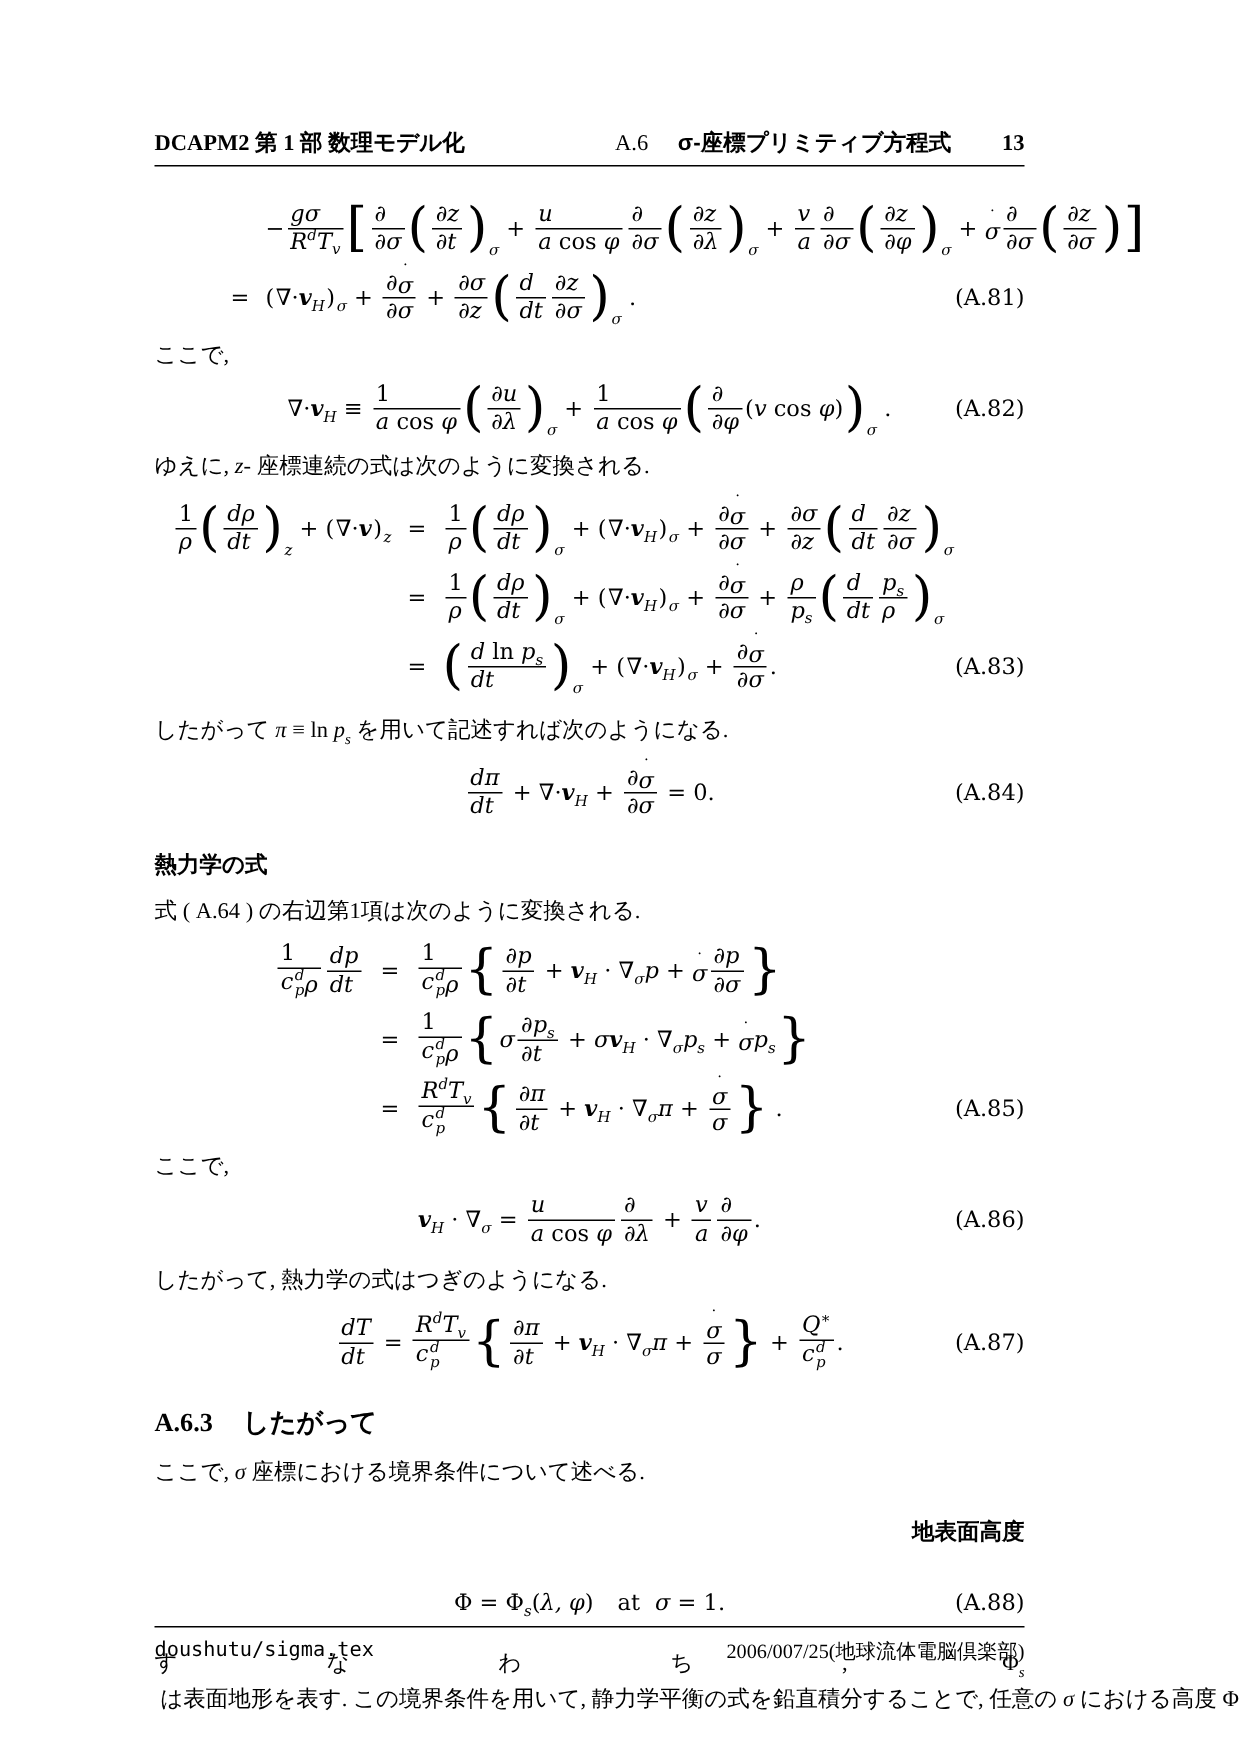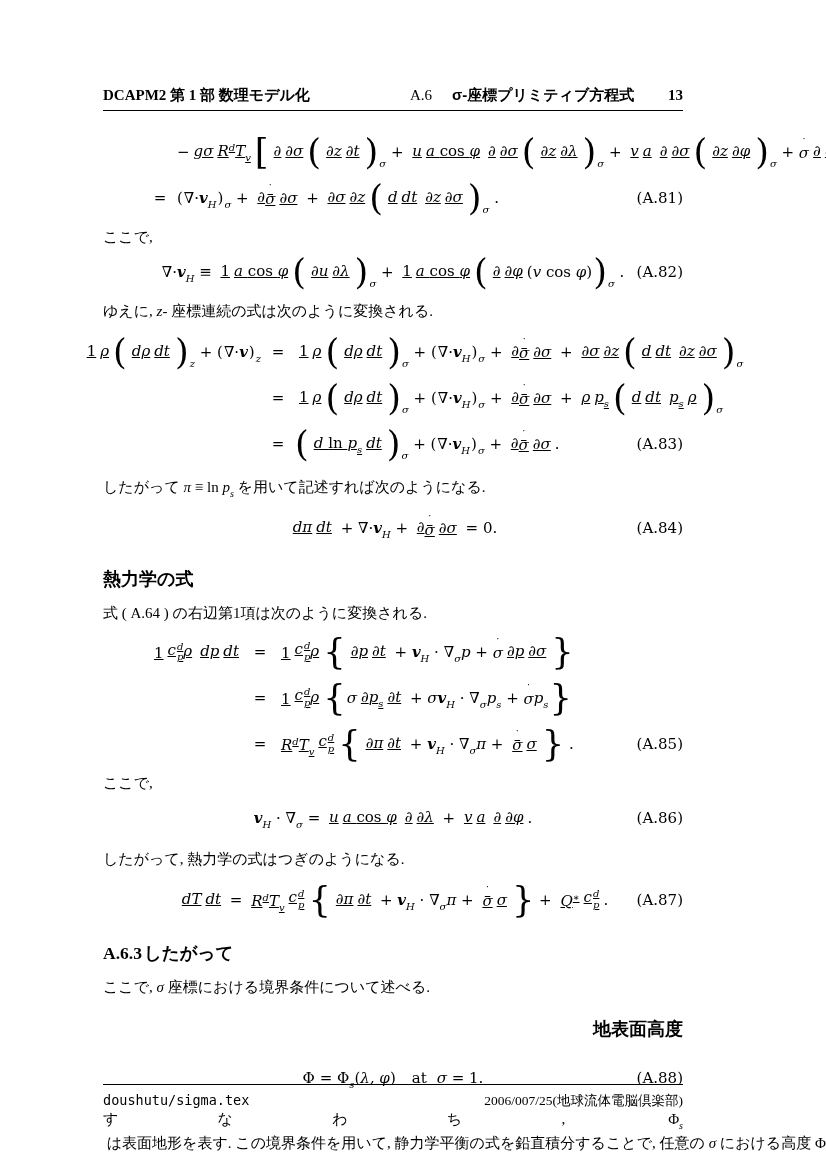--- a/index.html
+++ b/index.html
@@ -11,39 +11,39 @@
   .header{display:flex;justify-content:space-between;align-items:baseline;
           border-bottom:1.2px solid #000;padding-bottom:5px;font-size:15px;}
   .hleft{font-weight:bold;}
   .hright{white-space:nowrap;}
   .hsec{font-weight:normal;margin-right:16px;}
   .htitle{font-family:"Liberation Sans","DejaVu Sans",sans-serif;font-weight:600;}
   .hpage{font-weight:bold;margin-left:30px;}
   
   .para{font-size:15px;line-height:1.6;margin:0;text-align:justify;}
   .subhead{font-family:"Liberation Sans","DejaVu Sans",sans-serif;font-weight:bold;
-           font-size:18px;margin:0;}
-  .secthead{display:flex;gap:2px;align-items:baseline;font-size:17.5px;font-weight:bold;}
+           font-size:15px;margin:0;}
+  .secthead{display:flex;gap:20px;align-items:baseline;font-size:17.5px;font-weight:bold;}
   .sectnum{font-family:"Liberation Serif","DejaVu Serif",serif;}
   .secttitle{font-family:"Liberation Sans","DejaVu Sans",sans-serif;}
   
   .eq{width:100%;font-size:15px;font-family:"DejaVu Serif",serif;}
   .eqline{position:relative;display:flex;align-items:center;min-height:42px;padding:2px 0;}
   .eqline.center{justify-content:center;}
   .eqc,.eqlhs,.eqrhs,.minner,.mgroup{display:flex;align-items:center;}
   .eqlhs{justify-content:flex-end;flex:none;}
   .eqrel{width:34px;text-align:center;flex:none;}
   .eqrhs{flex:1;justify-content:flex-start;}
   .eqtag{position:absolute;right:0;top:50%;transform:translateY(-50%);font-style:normal;}
   
   .mi{font-style:italic;white-space:pre;}
   .mrm{font-style:normal;white-space:pre;}
   .mbi{font-style:italic;font-weight:bold;white-space:pre;}
-  .mfrac{display:inline-flex;align-items:flex-end;
-         vertical-align:middle;margin:0 2px;text-decoration:underline;}
+  .mfrac{display:inline-flex;flex-direction:column;align-items:flex-start;
+         vertical-align:middle;margin:0 2px;}
   .mnum,.mden{display:inline-flex;align-items:center;justify-content:center;
               line-height:1.15;padding:0 2px;white-space:pre;}
   .mbar{height:1px;background:#000;align-self:stretch;}
   .mgwrap{display:inline-flex;align-items:flex-end;vertical-align:middle;}
   .mgroup{display:inline-flex;}
   .minner{display:inline-flex;padding:0 1px;}
   .mdlm{font-style:normal;}
   .mdlm.big{font-size:235%;line-height:0.82;font-weight:300;}
   .gsub{font-size:10px;font-style:italic;transform:translateY(3px);margin-left:1px;}
   .mleaf{display:inline-flex;vertical-align:baseline;}

